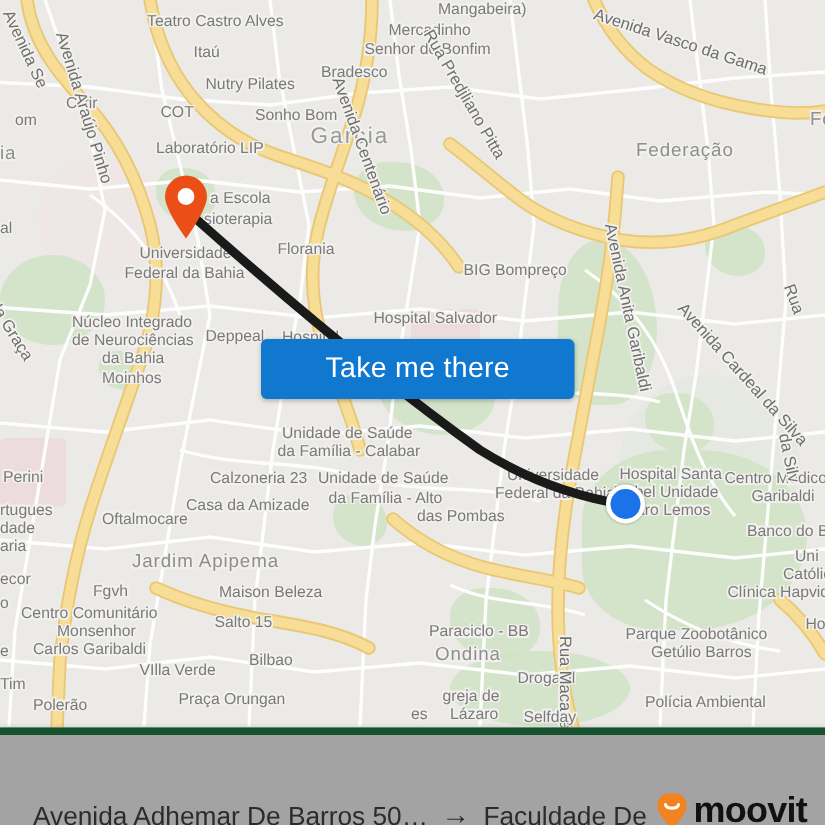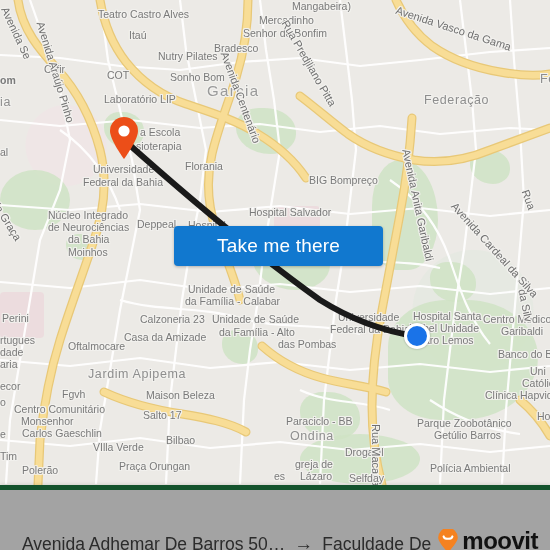--- a/index.html
+++ b/index.html
@@ -179,21 +179,21 @@
         <path d="M412 118 C410 150 406 182 400 214 C394 246 388 278 382 310 C376 342 372 374 372 406 C372 436 376 462 382 485"></path>
         <path d="M262 346 C280 362 300 372 322 378 C344 384 366 386 386 392"></path>
         <path d="M104 392 C130 404 156 410 182 414 C206 418 228 422 246 432"></path>
         <path d="M520 400 C532 410 542 422 550 436"></path>
       </g>
     </svg>
 
     <div id="label-layer">
         <div class="lbl" style="left: 98px; top: 8px;">Teatro Castro Alves</div>
         <div class="lbl" style="left: 129px; top: 29px;">Itaú</div>
-        <div class="lbl" style="left: 137px; top: 50px; margin-left: 21px;">Nutry Pilates</div>
+        <div class="lbl" style="left: 137px; top: 50px;">Nutry Pilates</div>
         <div class="lbl" style="left: 214px; top: 42px;">Bradesco</div>
         <div class="lbl" style="left: 259px; top: 14px;">Mercadinho</div>
         <div class="lbl" style="left: 243px; top: 27px;">Senhor do Bonfim</div>
         <div class="lbl" style="left: 292px; top: 0px;">Mangabeira)</div>
         <div class="lbl" style="left: 44px; top: 63px;">Clifir</div>
         <div class="lbl" style="left: 107px; top: 69px;">COT</div>
         <div class="lbl" style="left: 170px; top: 71px;">Sonho Bom</div>
         <div class="lbl" style="left: 104px; top: 93px;">Laboratório LIP</div>
         <div class="lbl big" style="left: 207px; top: 85px;">Garcia</div>
         <div class="lbl mid" style="left: 424px; top: 94px;">Federação</div>
@@ -227,25 +227,25 @@
         <div class="lbl" style="left: 140px; top: 313px;">Calzoneria 23</div>
         <div class="lbl" style="left: 124px; top: 331px;">Casa da Amizade</div>
         <div class="lbl" style="left: 68px; top: 340px;">Oftalmocare</div>
         <div class="lbl" style="left: 2px; top: 312px;">Perini</div>
         <div class="lbl" style="left: 0px; top: 334px;">rtugues</div>
         <div class="lbl" style="left: 0px; top: 346px;">dade</div>
         <div class="lbl" style="left: 0px; top: 358px;">aria</div>
         <div class="lbl mid" style="left: 88px; top: 368px;">Jardim Apipema</div>
         <div class="lbl" style="left: 62px; top: 388px;">Fgvh</div>
         <div class="lbl" style="left: 146px; top: 389px;">Maison Beleza</div>
-        <div class="lbl" style="left: 143px; top: 409px;">Salto 17</div>
+        <div class="lbl" style="left: 143px; top: 409px;">Salto 15</div>
         <div class="lbl" style="left: 166px; top: 434px;">Bilbao</div>
         <div class="lbl" style="left: 14px; top: 403px;">Centro Comunitário</div>
-        <div class="lbl" style="left: 21px; top: 415px;">Monsenhor</div>
-        <div class="lbl" style="left: 22px; top: 427px;">Carlos Gaeschlin</div>
+        <div class="lbl" style="left: 38px; top: 415px;">Monsenhor</div>
+        <div class="lbl" style="left: 22px; top: 427px;">Carlos Garibaldi</div>
         <div class="lbl" style="left: 93px; top: 441px;">VIlla Verde</div>
         <div class="lbl" style="left: 119px; top: 460px;">Praça Orungan</div>
         <div class="lbl" style="left: 0px; top: 450px;">Tim</div>
         <div class="lbl" style="left: 22px; top: 464px;">Polerão</div>
         <div class="lbl" style="left: 338px; top: 311px;">Universidade</div>
         <div class="lbl" style="left: 330px; top: 323px;">Federal da Bahia</div>
         <div class="lbl" style="left: 413px; top: 310px;">Hospital Santa</div>
         <div class="lbl" style="left: 409px; top: 322px;">Izabel Unidade</div>
         <div class="lbl" style="left: 424px; top: 334px;">aro Lemos</div>
         <div class="lbl" style="left: 483px; top: 313px;">Centro Médico</div>
@@ -260,21 +260,21 @@
         <div class="lbl" style="left: 345px; top: 446px;">Drogasil</div>
         <div class="lbl street" style="left: 382px; top: 424px; transform-origin: 0px 0px; transform: rotate(90deg);">Rua Macapá</div>
         <div class="lbl" style="left: 417px; top: 417px;">Parque Zoobotânico</div>
         <div class="lbl" style="left: 434px; top: 429px;">Getúlio Barros</div>
         <div class="lbl" style="left: 430px; top: 443px; margin-top: 19px;">Polícia Ambiental</div>
         <div class="lbl" style="left: 295px; top: 458px;">greja de</div>
         <div class="lbl" style="left: 300px; top: 470px;">Lázaro</div>
         <div class="lbl" style="left: 349px; top: 472px;">Selfday</div>
         <div class="lbl" style="left: 537px; top: 410px;">Hos</div>
         <div class="lbl mid" style="left: 0px; top: 96px;">ia</div>
-        <div class="lbl" style="left: 0px; top: 74px; font-weight: bold;">om</div>
+        <div class="lbl" style="left: 10px; top: 74px;">om</div>
         <div class="lbl" style="left: 0px; top: 146px;">al</div>
         <div class="lbl" style="left: 0px; top: 380px;">ecor</div>
         <div class="lbl" style="left: 0px; top: 396px;">o</div>
         <div class="lbl" style="left: 0px; top: 428px;">e</div>
         <div class="lbl" style="left: 274px; top: 470px;">es</div>
         <div class="lbl mid" style="left: 540px; top: 73px;">Fed</div>
       </div>
 
     <svg class="route" viewBox="0 0 550 485">
       <path id="route-path" d="M124 140 C180 190 250 250 320 300 C355 322 390 332 415 336" fill="none" stroke="#1a1a1a" stroke-width="6" stroke-linecap="round"></path>

